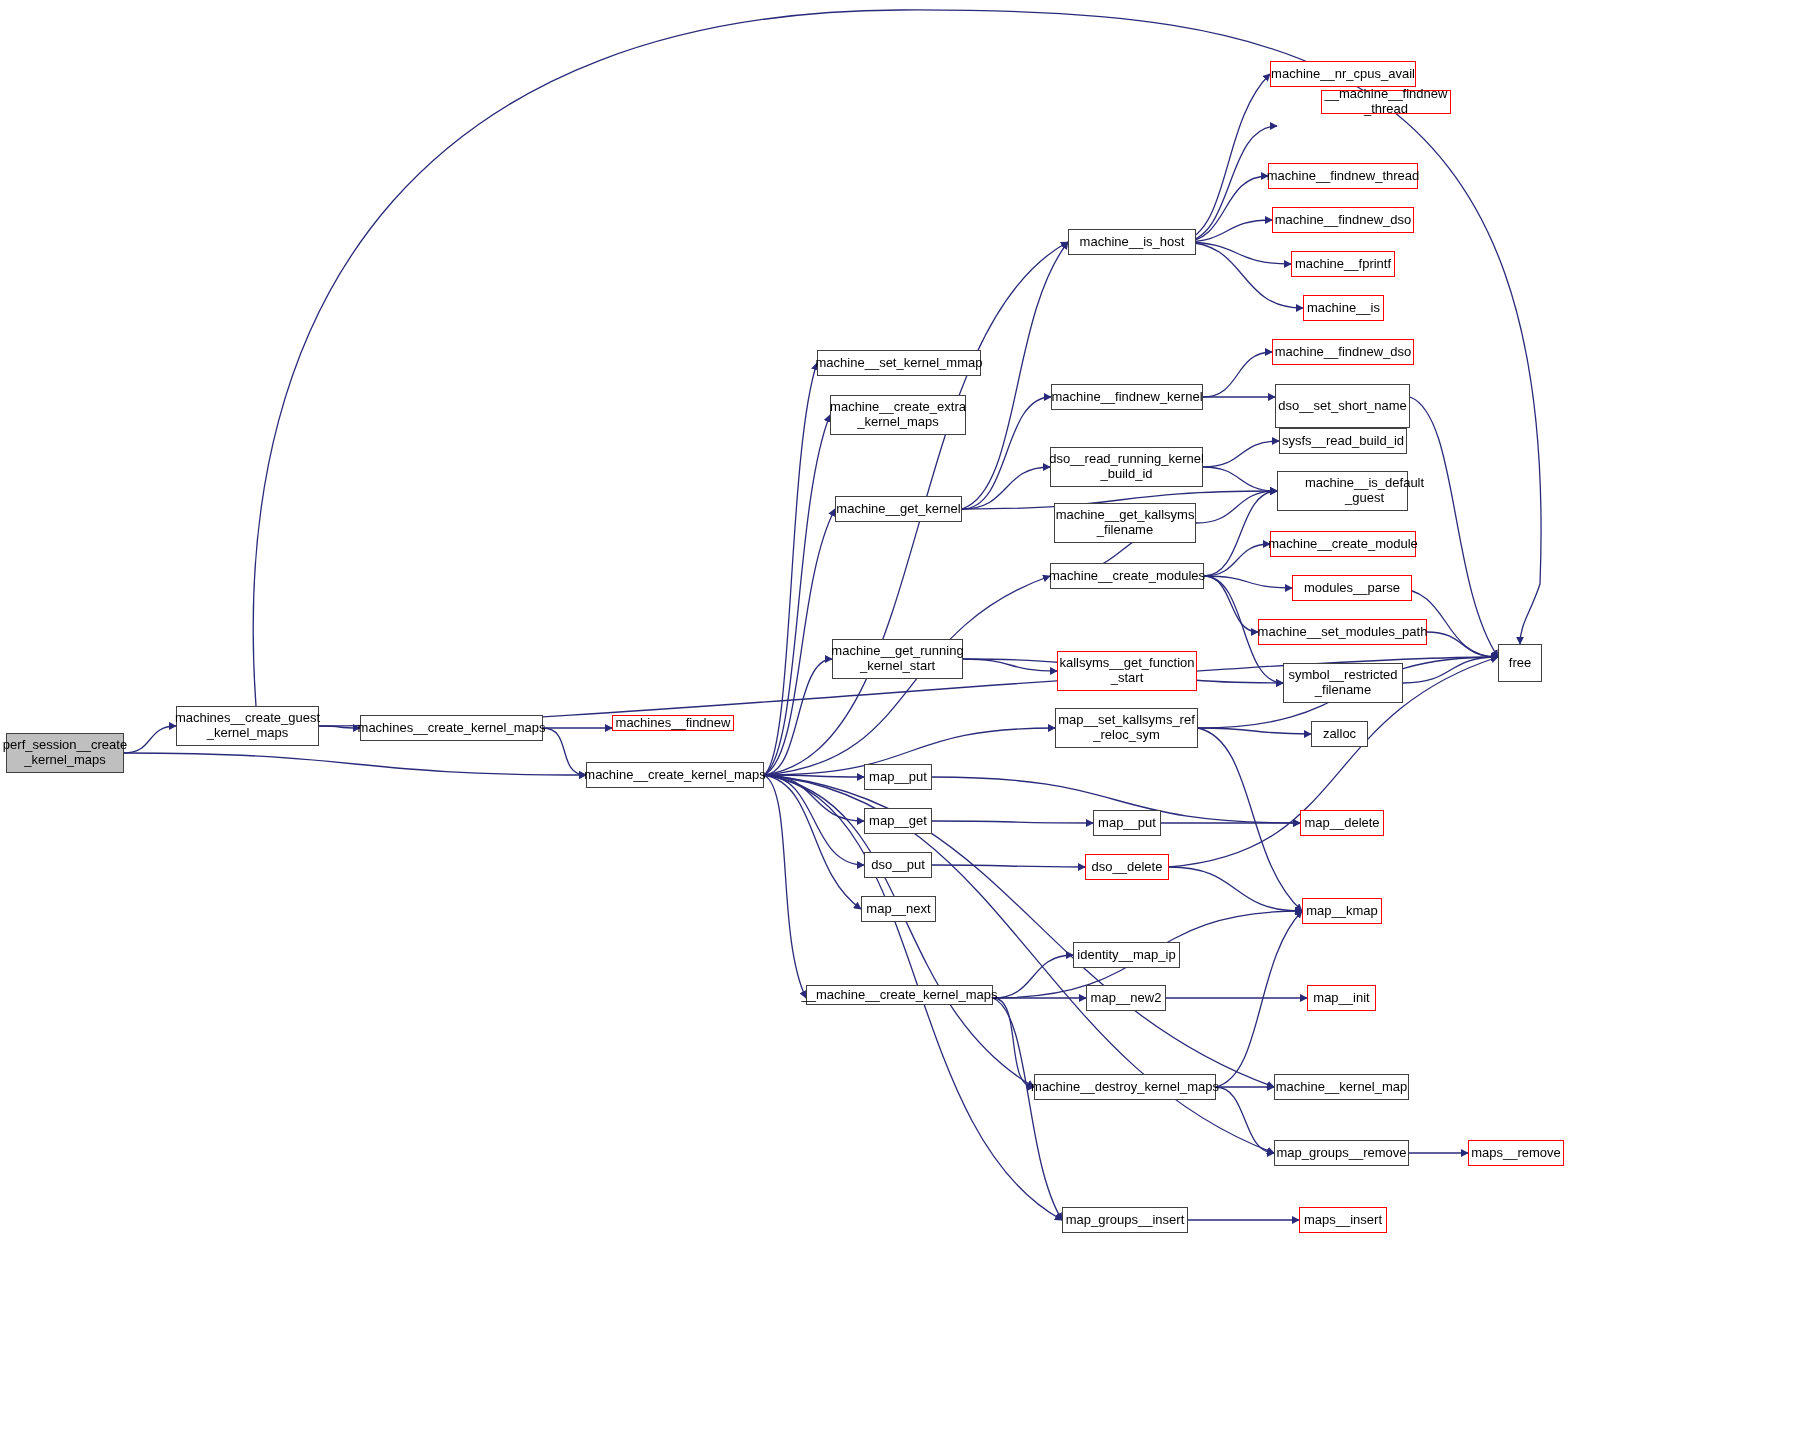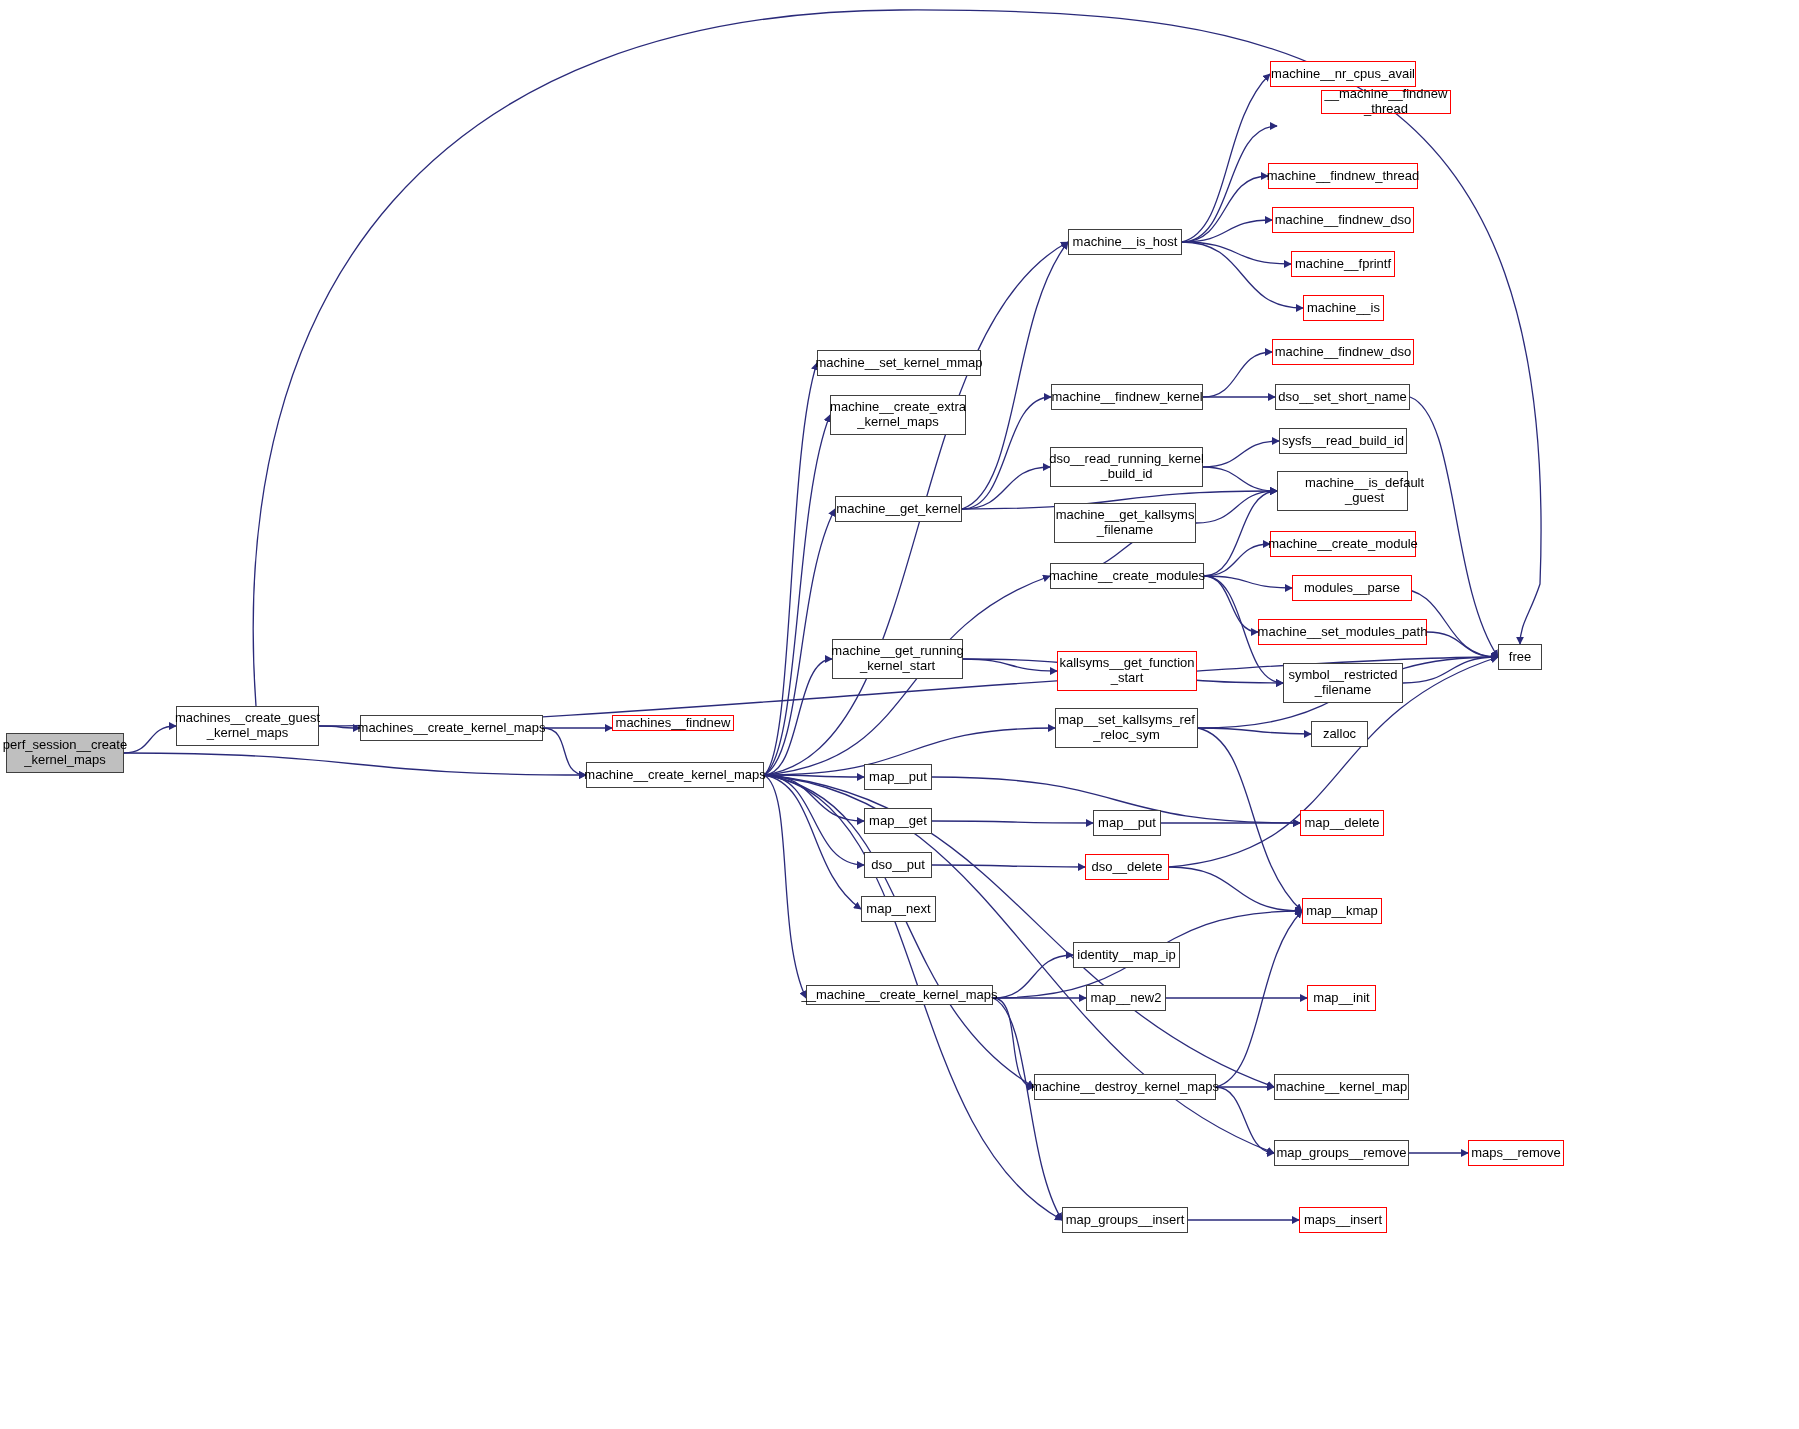--- a/index.html
+++ b/index.html
@@ -140,49 +140,49 @@
 _kernel_maps</div>
       <div class="node" style="left: 360px; top: 715px; width: 183px; height: 26px;">machines__create_kernel_maps</div>
       <div class="node red" style="left: 612px; top: 715px; width: 122px; height: 16px;">machines__findnew</div>
       <div class="node" style="left: 586px; top: 762px; width: 178px; height: 26px;">machine__create_kernel_maps</div>
       <div class="node" style="left: 817px; top: 350px; width: 164px; height: 26px;">machine__set_kernel_mmap</div>
       <div class="node" style="left: 830px; top: 395px; width: 136px; height: 40px;">machine__create_extra
 _kernel_maps</div>
       <div class="node" style="left: 835px; top: 496px; width: 127px; height: 26px;">machine__get_kernel</div>
       <div class="node" style="left: 832px; top: 639px; width: 131px; height: 40px;">machine__get_running
 _kernel_start</div>
-      <div class="node" style="left: 1068px; top: 229px; width: 114px; height: 26px;">machine__is_host</div>
+      <div class="node" style="left: 1068px; top: 229px; width: 128px; height: 26px;">machine__is_host</div>
       <div class="node" style="left: 1051px; top: 384px; width: 152px; height: 26px;">machine__findnew_kernel</div>
       <div class="node" style="left: 1050px; top: 447px; width: 153px; height: 40px;">dso__read_running_kernel
 _build_id</div>
       <div class="node" style="left: 1054px; top: 503px; width: 142px; height: 40px;">machine__get_kallsyms
 _filename</div>
       <div class="node" style="left: 1050px; top: 563px; width: 154px; height: 26px;">machine__create_modules</div>
       <div class="node" style="left: 1055px; top: 708px; width: 143px; height: 40px;">map__set_kallsyms_ref
 _reloc_sym</div>
       <div class="node red" style="left: 1270px; top: 61px; width: 146px; height: 26px;">machine__nr_cpus_avail</div>
       <div class="node red" style="left: 1277px; top: 90px; width: 130px; height: 24px; margin-left: 44px;">__machine__findnew
 _thread</div>
       <div class="node red" style="left: 1268px; top: 163px; width: 150px; height: 26px;">machine__findnew_thread</div>
       <div class="node red" style="left: 1272px; top: 207px; width: 142px; height: 26px;">machine__findnew_dso</div>
       <div class="node red" style="left: 1291px; top: 251px; width: 104px; height: 26px;">machine__fprintf</div>
       <div class="node red" style="left: 1303px; top: 295px; width: 81px; height: 26px;">machine__is</div>
       <div class="node red" style="left: 1272px; top: 339px; width: 142px; height: 26px;">machine__findnew_dso</div>
-      <div class="node" style="left: 1275px; top: 384px; width: 135px; height: 26px;">dso__set_short_name</div>
+      <div class="node" style="left: 1275px; top: 384px; width: 135px; height: 44px;">dso__set_short_name</div>
       <div class="node" style="left: 1279px; top: 428px; width: 128px; height: 26px;">sysfs__read_build_id</div>
       <div class="node" style="left: 1277px; top: 471px; width: 131px; height: 40px; padding-left: 48px;">machine__is_default
 _guest</div>
       <div class="node red" style="left: 1270px; top: 531px; width: 146px; height: 26px;">machine__create_module</div>
       <div class="node red" style="left: 1292px; top: 575px; width: 120px; height: 26px;">modules__parse</div>
       <div class="node red" style="left: 1258px; top: 619px; width: 169px; height: 26px; text-align: center;">machine__set_modules_path</div>
       <div class="node" style="left: 1283px; top: 663px; width: 120px; height: 40px;">symbol__restricted
 _filename</div>
       <div class="node red" style="left: 1057px; top: 651px; width: 140px; height: 40px;">kallsyms__get_function
 _start</div>
-      <div class="node" style="left: 1498px; top: 644px; width: 44px; height: 26px;">free</div>
+      <div class="node" style="left: 1498px; top: 644px; width: 44px; height: 38px;">free</div>
       <div class="node" style="left: 1311px; top: 721px; width: 57px; height: 26px;">zalloc</div>
       <div class="node" style="left: 864px; top: 764px; width: 68px; height: 26px;">map__put</div>
       <div class="node" style="left: 864px; top: 808px; width: 68px; height: 26px;">map__get</div>
       <div class="node" style="left: 864px; top: 852px; width: 68px; height: 26px;">dso__put</div>
       <div class="node" style="left: 861px; top: 896px; width: 75px; height: 26px;">map__next</div>
       <div class="node" style="left: 1093px; top: 810px; width: 68px; height: 26px;">map__put</div>
       <div class="node red" style="left: 1085px; top: 854px; width: 84px; height: 26px;">dso__delete</div>
       <div class="node red" style="left: 1300px; top: 810px; width: 84px; height: 26px;">map__delete</div>
       <div class="node red" style="left: 1302px; top: 898px; width: 80px; height: 26px;">map__kmap</div>
       <div class="node" style="left: 806px; top: 985px; width: 187px; height: 20px;">__machine__create_kernel_maps</div>

